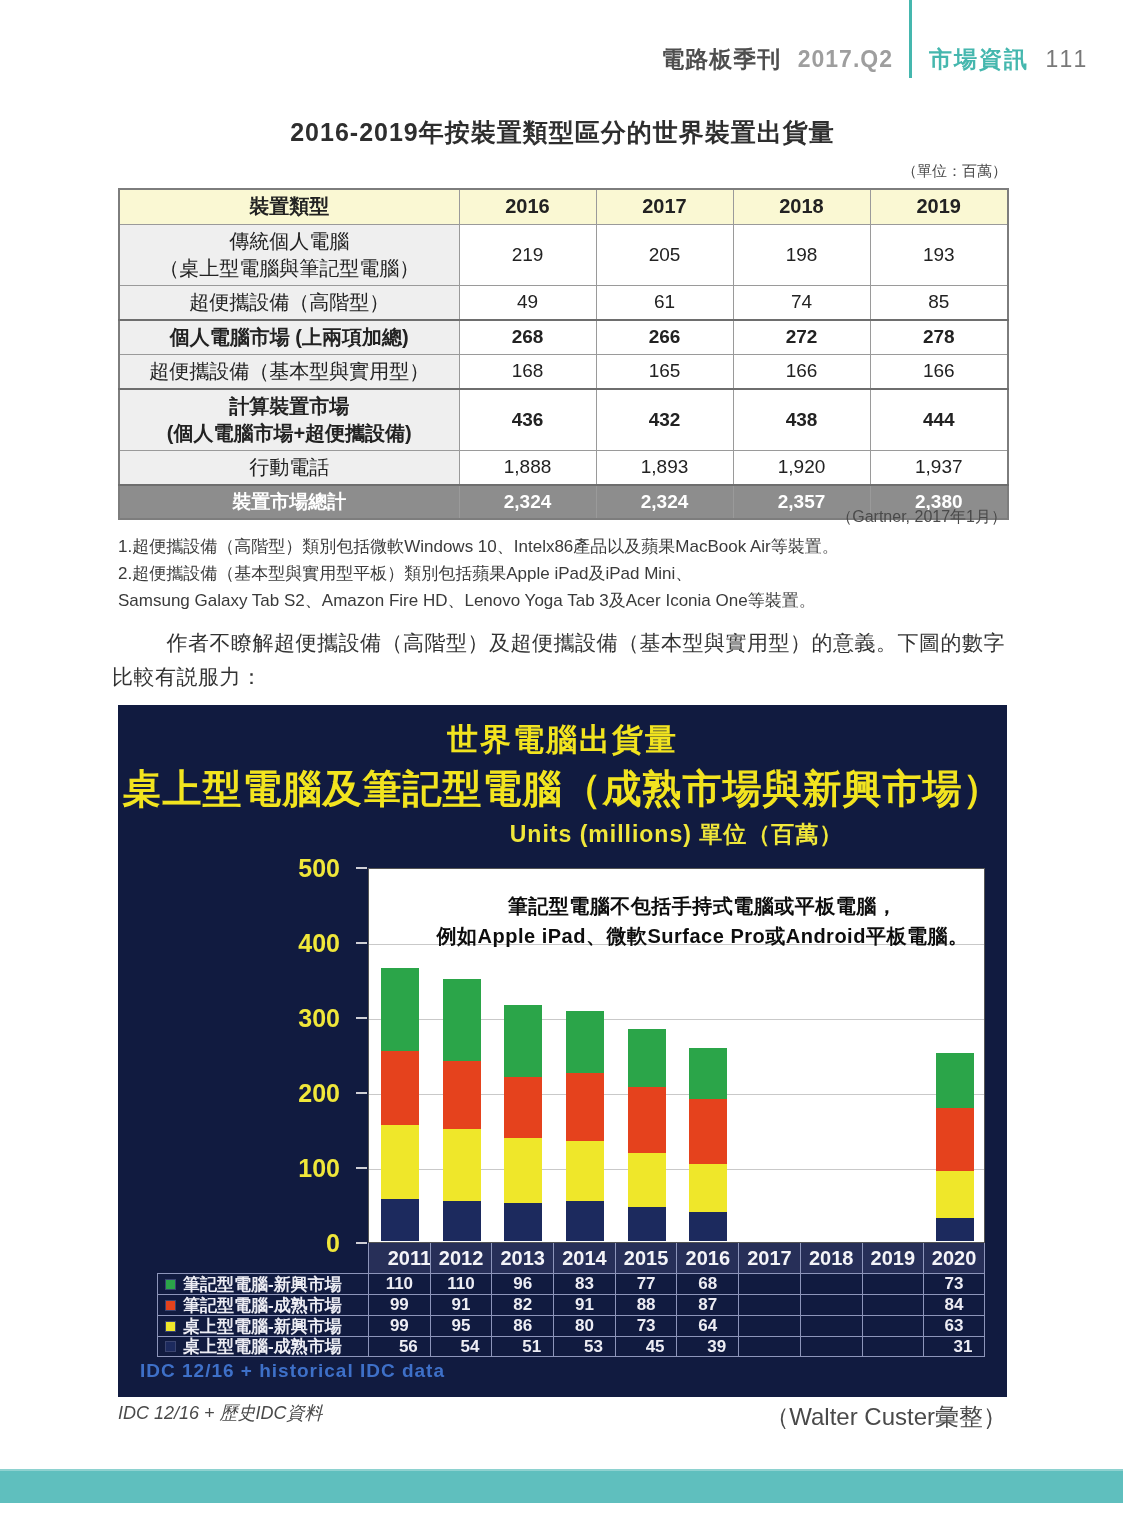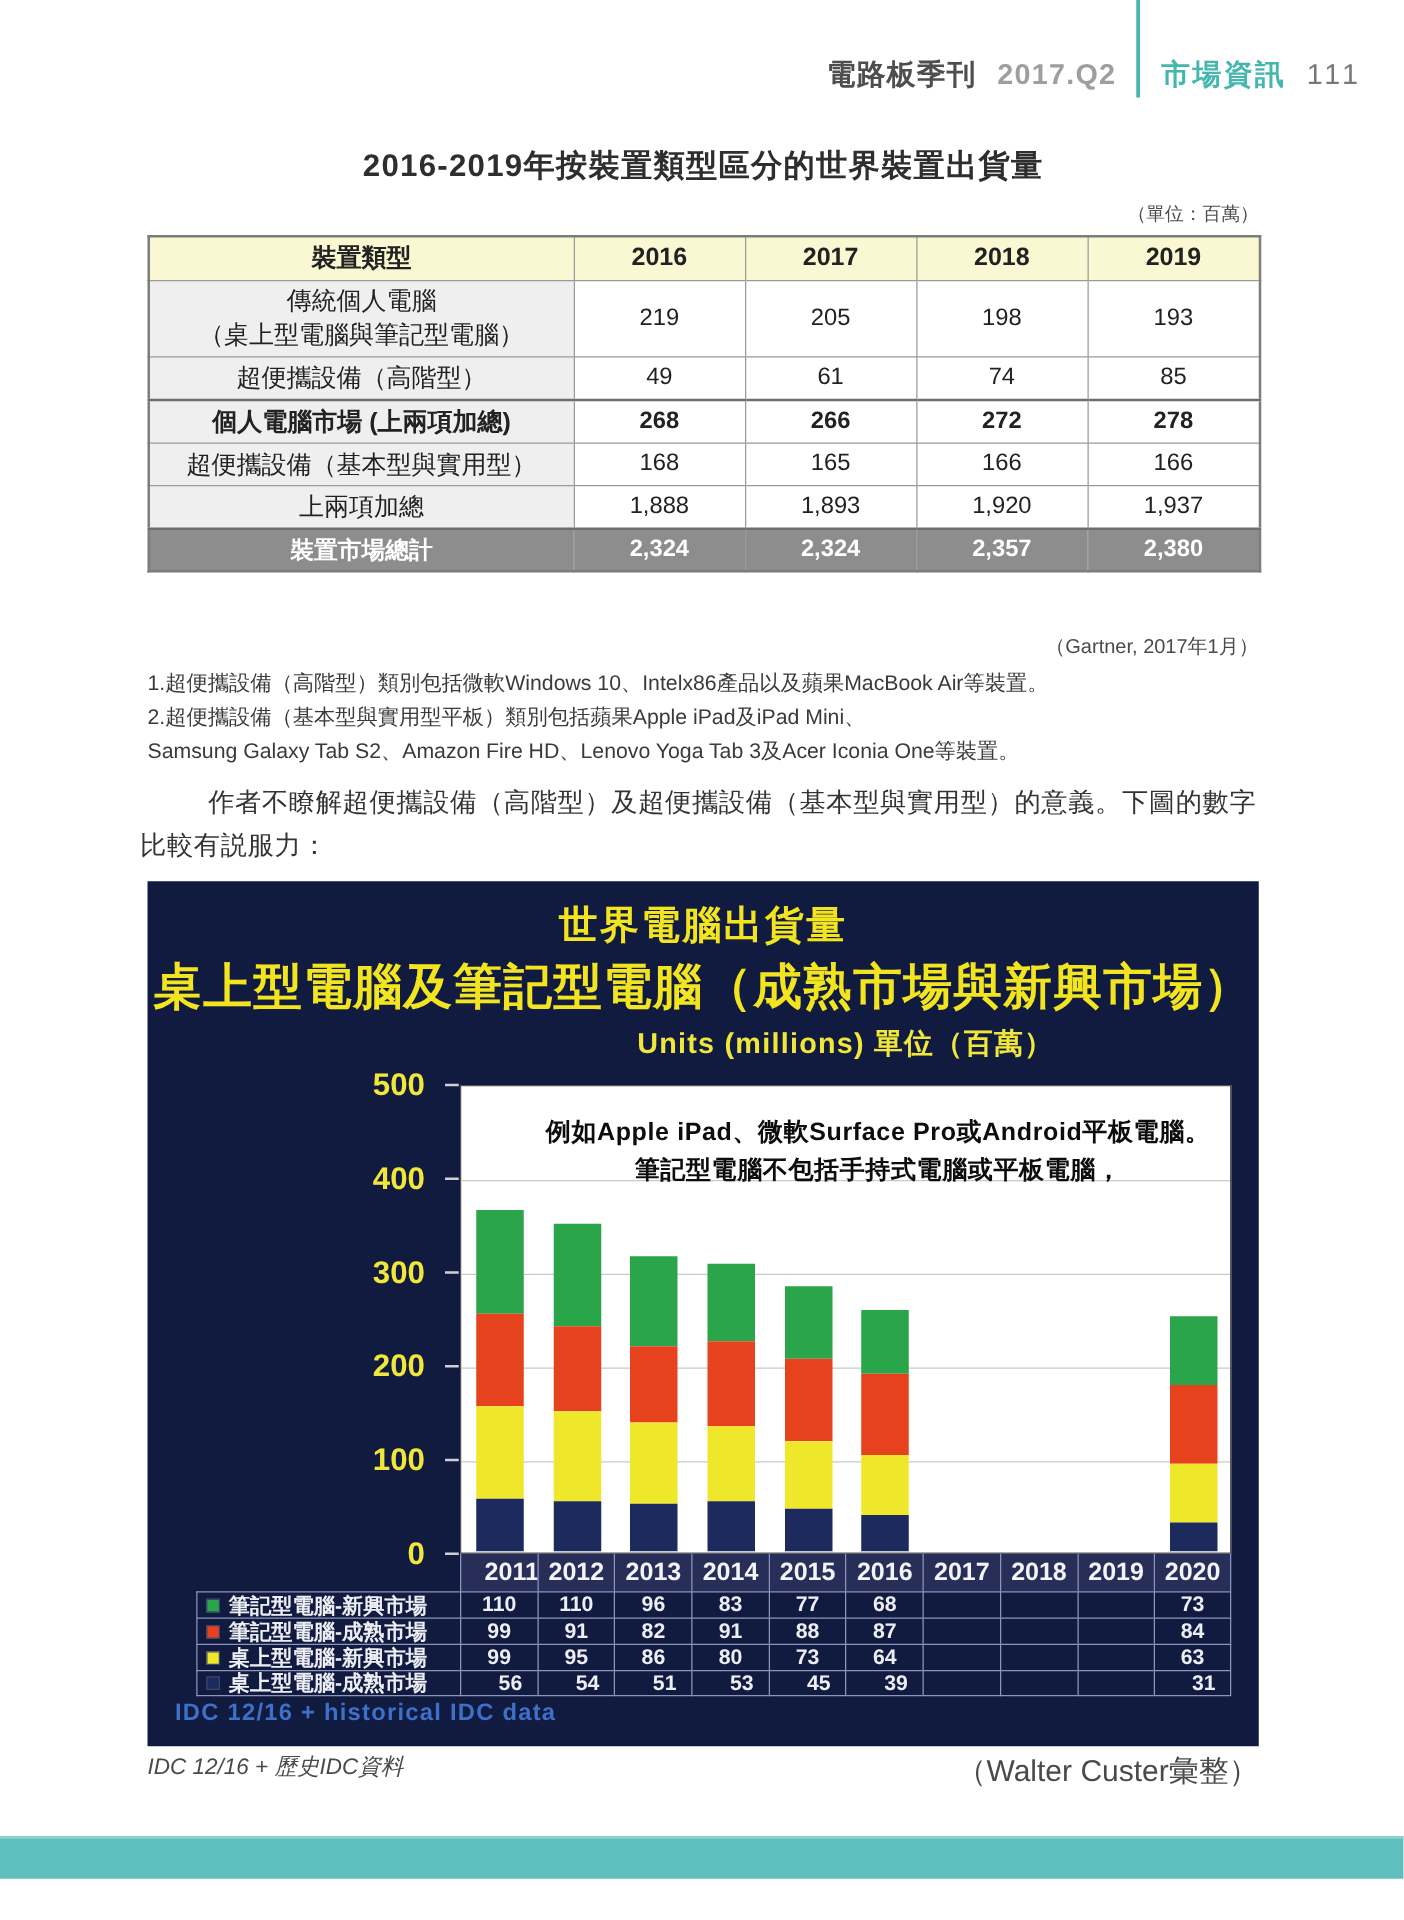--- a/index.html
+++ b/index.html
@@ -134,22 +134,34 @@
           <td>272</td>
           <td>278</td>
         </tr>
         <tr>
           <td class="lbl">超便攜設備（基本型與實用型）</td>
           <td>168</td>
           <td>165</td>
           <td>166</td>
           <td>166</td>
         </tr>
-        <tr>
-          <td class="lbl">上兩項加總</td>
+        <tr class="bold">
+          <td class="lbl" style="font-weight: bold;">
+            <div class="l2">
+              <div>計算裝置市場</div>
+              <div>(個人電腦市場+超便攜設備)</div>
+            </div>
+          </td>
+          <td>436</td>
+          <td>432</td>
+          <td>438</td>
+          <td>444</td>
+        </tr>
+        <tr>
+          <td class="lbl">行動電話</td>
           <td>1,888</td>
           <td>1,893</td>
           <td>1,920</td>
           <td>1,937</td>
         </tr>
         <tr class="total">
           <td class="" style="font-weight: bold;">裝置市場總計</td>
           <td>2,324</td>
           <td>2,324</td>
           <td>2,357</td>
@@ -216,22 +228,22 @@
         </div>
         <div class="bar" style="left: 567.15px;">
           <div class="seg" style="height: 23.25px; background: rgb(28, 42, 94);"></div>
           <div class="seg" style="height: 47.25px; background: rgb(239, 231, 42);"></div>
           <div class="seg" style="height: 63px; background: rgb(229, 66, 29);"></div>
           <div class="seg" style="height: 54.75px; background: rgb(43, 165, 73);"></div>
         </div>
       </div>
 
     <div class="anno">
+      <div>筆記型電腦不包括手持式電腦或平板電腦，</div>
       <div>例如Apple iPad、微軟Surface Pro或Android平板電腦。</div>
-      <div>筆記型電腦不包括手持式電腦或平板電腦，</div>
     </div>
 
     <div id="cgrid">
         <div class="corner"></div>
         <div class="cell yearcell first">2011</div>
         <div class="cell yearcell">2012</div>
         <div class="cell yearcell">2013</div>
         <div class="cell yearcell">2014</div>
         <div class="cell yearcell">2015</div>
         <div class="cell yearcell">2016</div>

